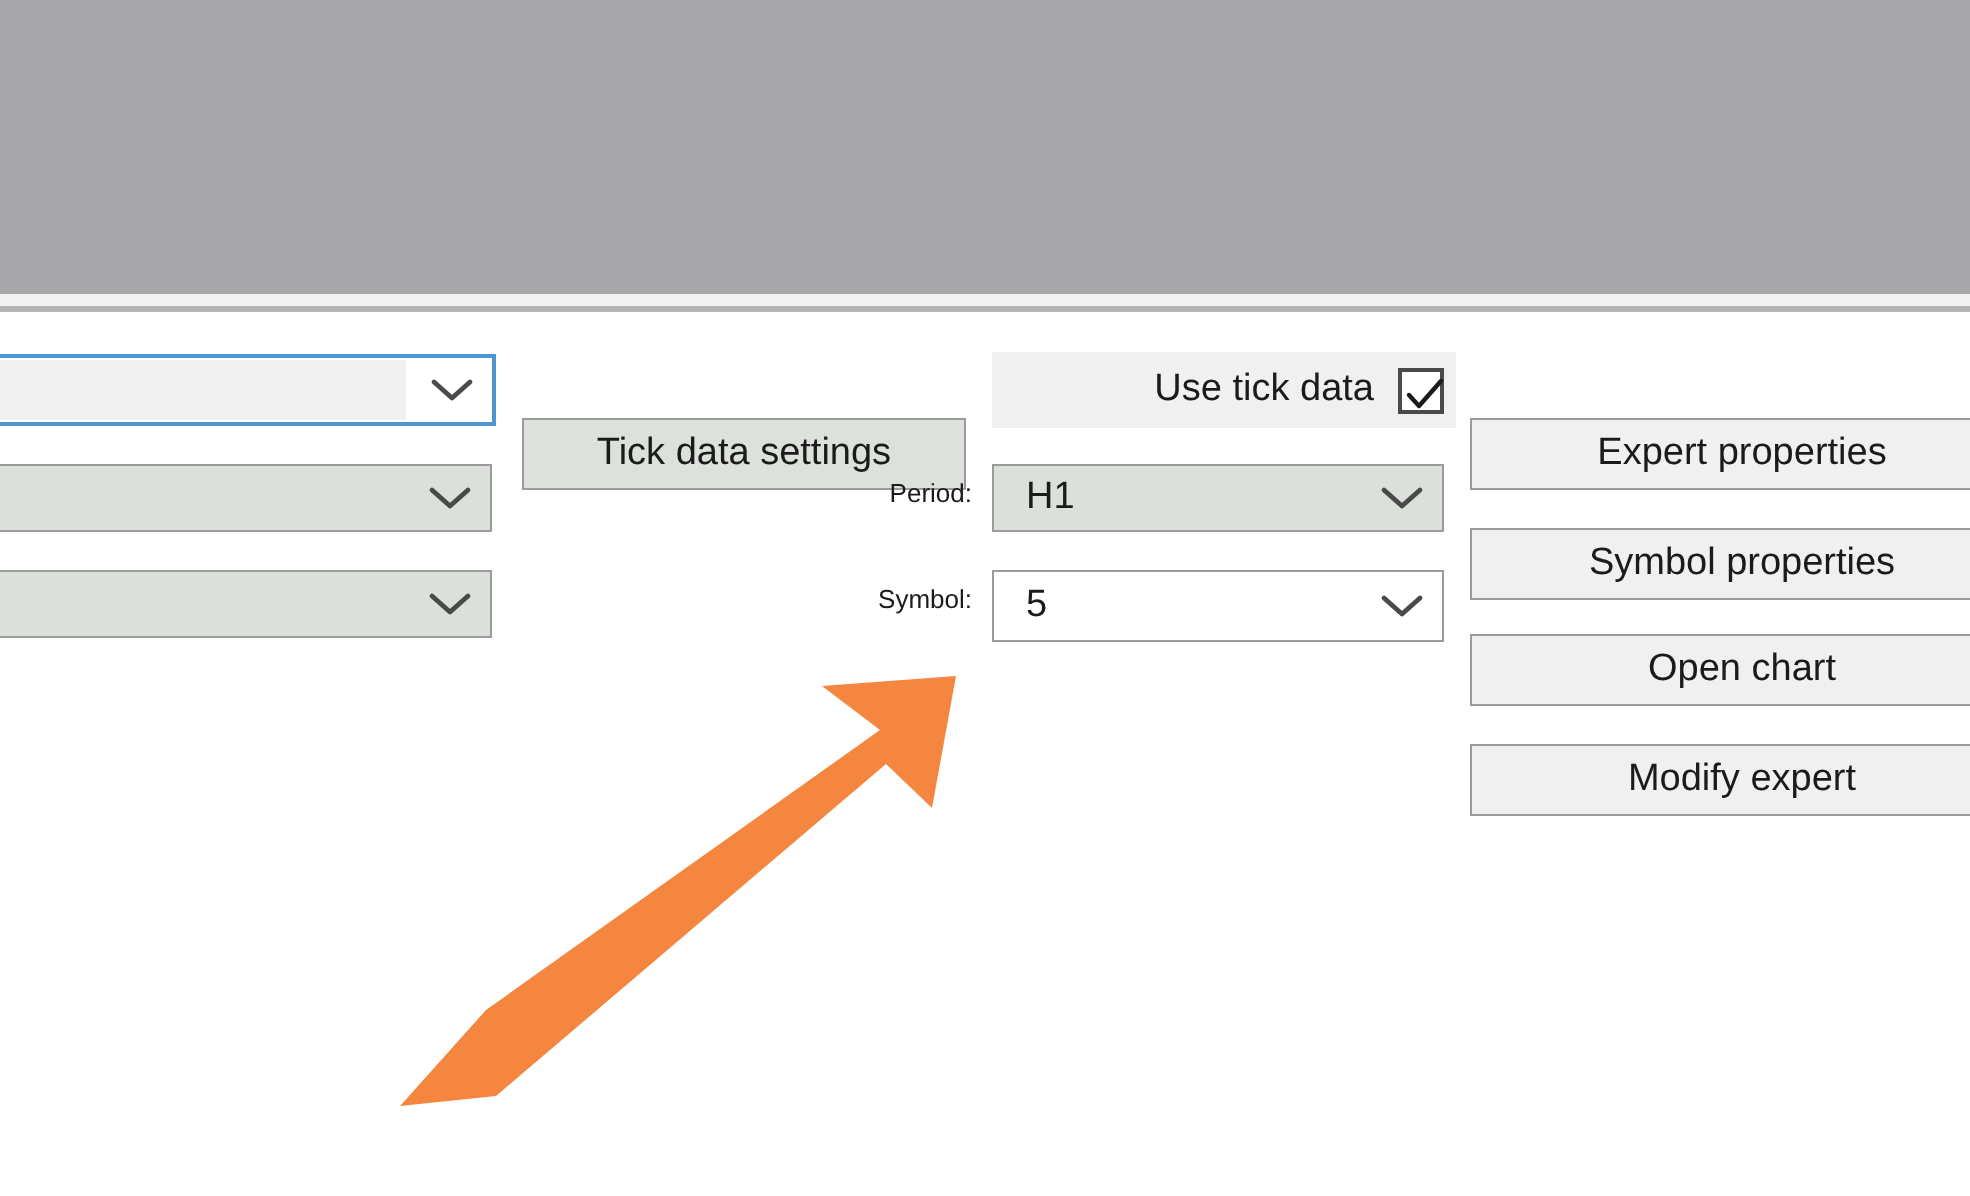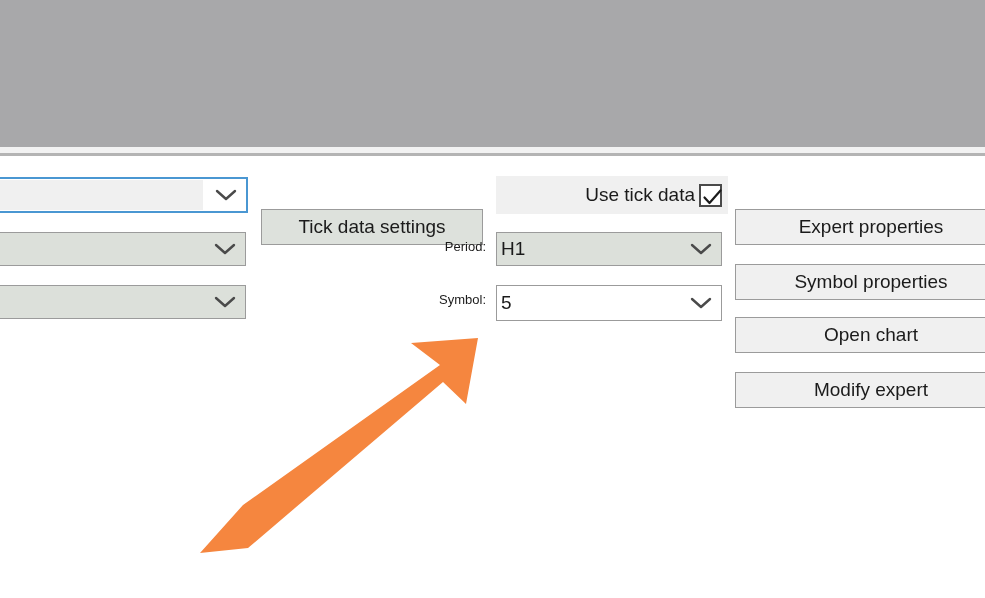--- a/index.html
+++ b/index.html
@@ -53,21 +53,21 @@
     position: absolute;
     box-sizing: border-box;
     border: 1px solid #9b9b9b;
     display: flex;
     align-items: center;
     font-size: 19px;
     color: #1b1b1b;
   }
   .combo .combo-text {
     flex: 1 1 auto;
-    padding-left: 4px;
+    padding-left: 16px;
     white-space: nowrap;
     overflow: hidden;
   }
   .combo .chev {
     flex: 0 0 auto;
     width: 40px;
     display: flex;
     align-items: center;
     justify-content: center;
   }
@@ -114,21 +114,21 @@
   .check-row {
     position: absolute;
     display: flex;
     align-items: center;
     justify-content: flex-end;
     font-size: 19px;
     color: #1b1b1b;
     white-space: nowrap;
   }
   .check-row.banded { background: #f0f0f0; }
-  .check-row .cb-label { margin-right: 4px; }
+  .check-row .cb-label { margin-right: 12px; }
   .checkbox {
     box-sizing: border-box;
     width: 23px; height: 23px;
     border: 2px solid #4a4a4a;
     background: #ffffff;
     position: relative;
     flex: 0 0 auto;
   }
   .checkbox svg { position: absolute; left: -1px; top: -1px; }
 

